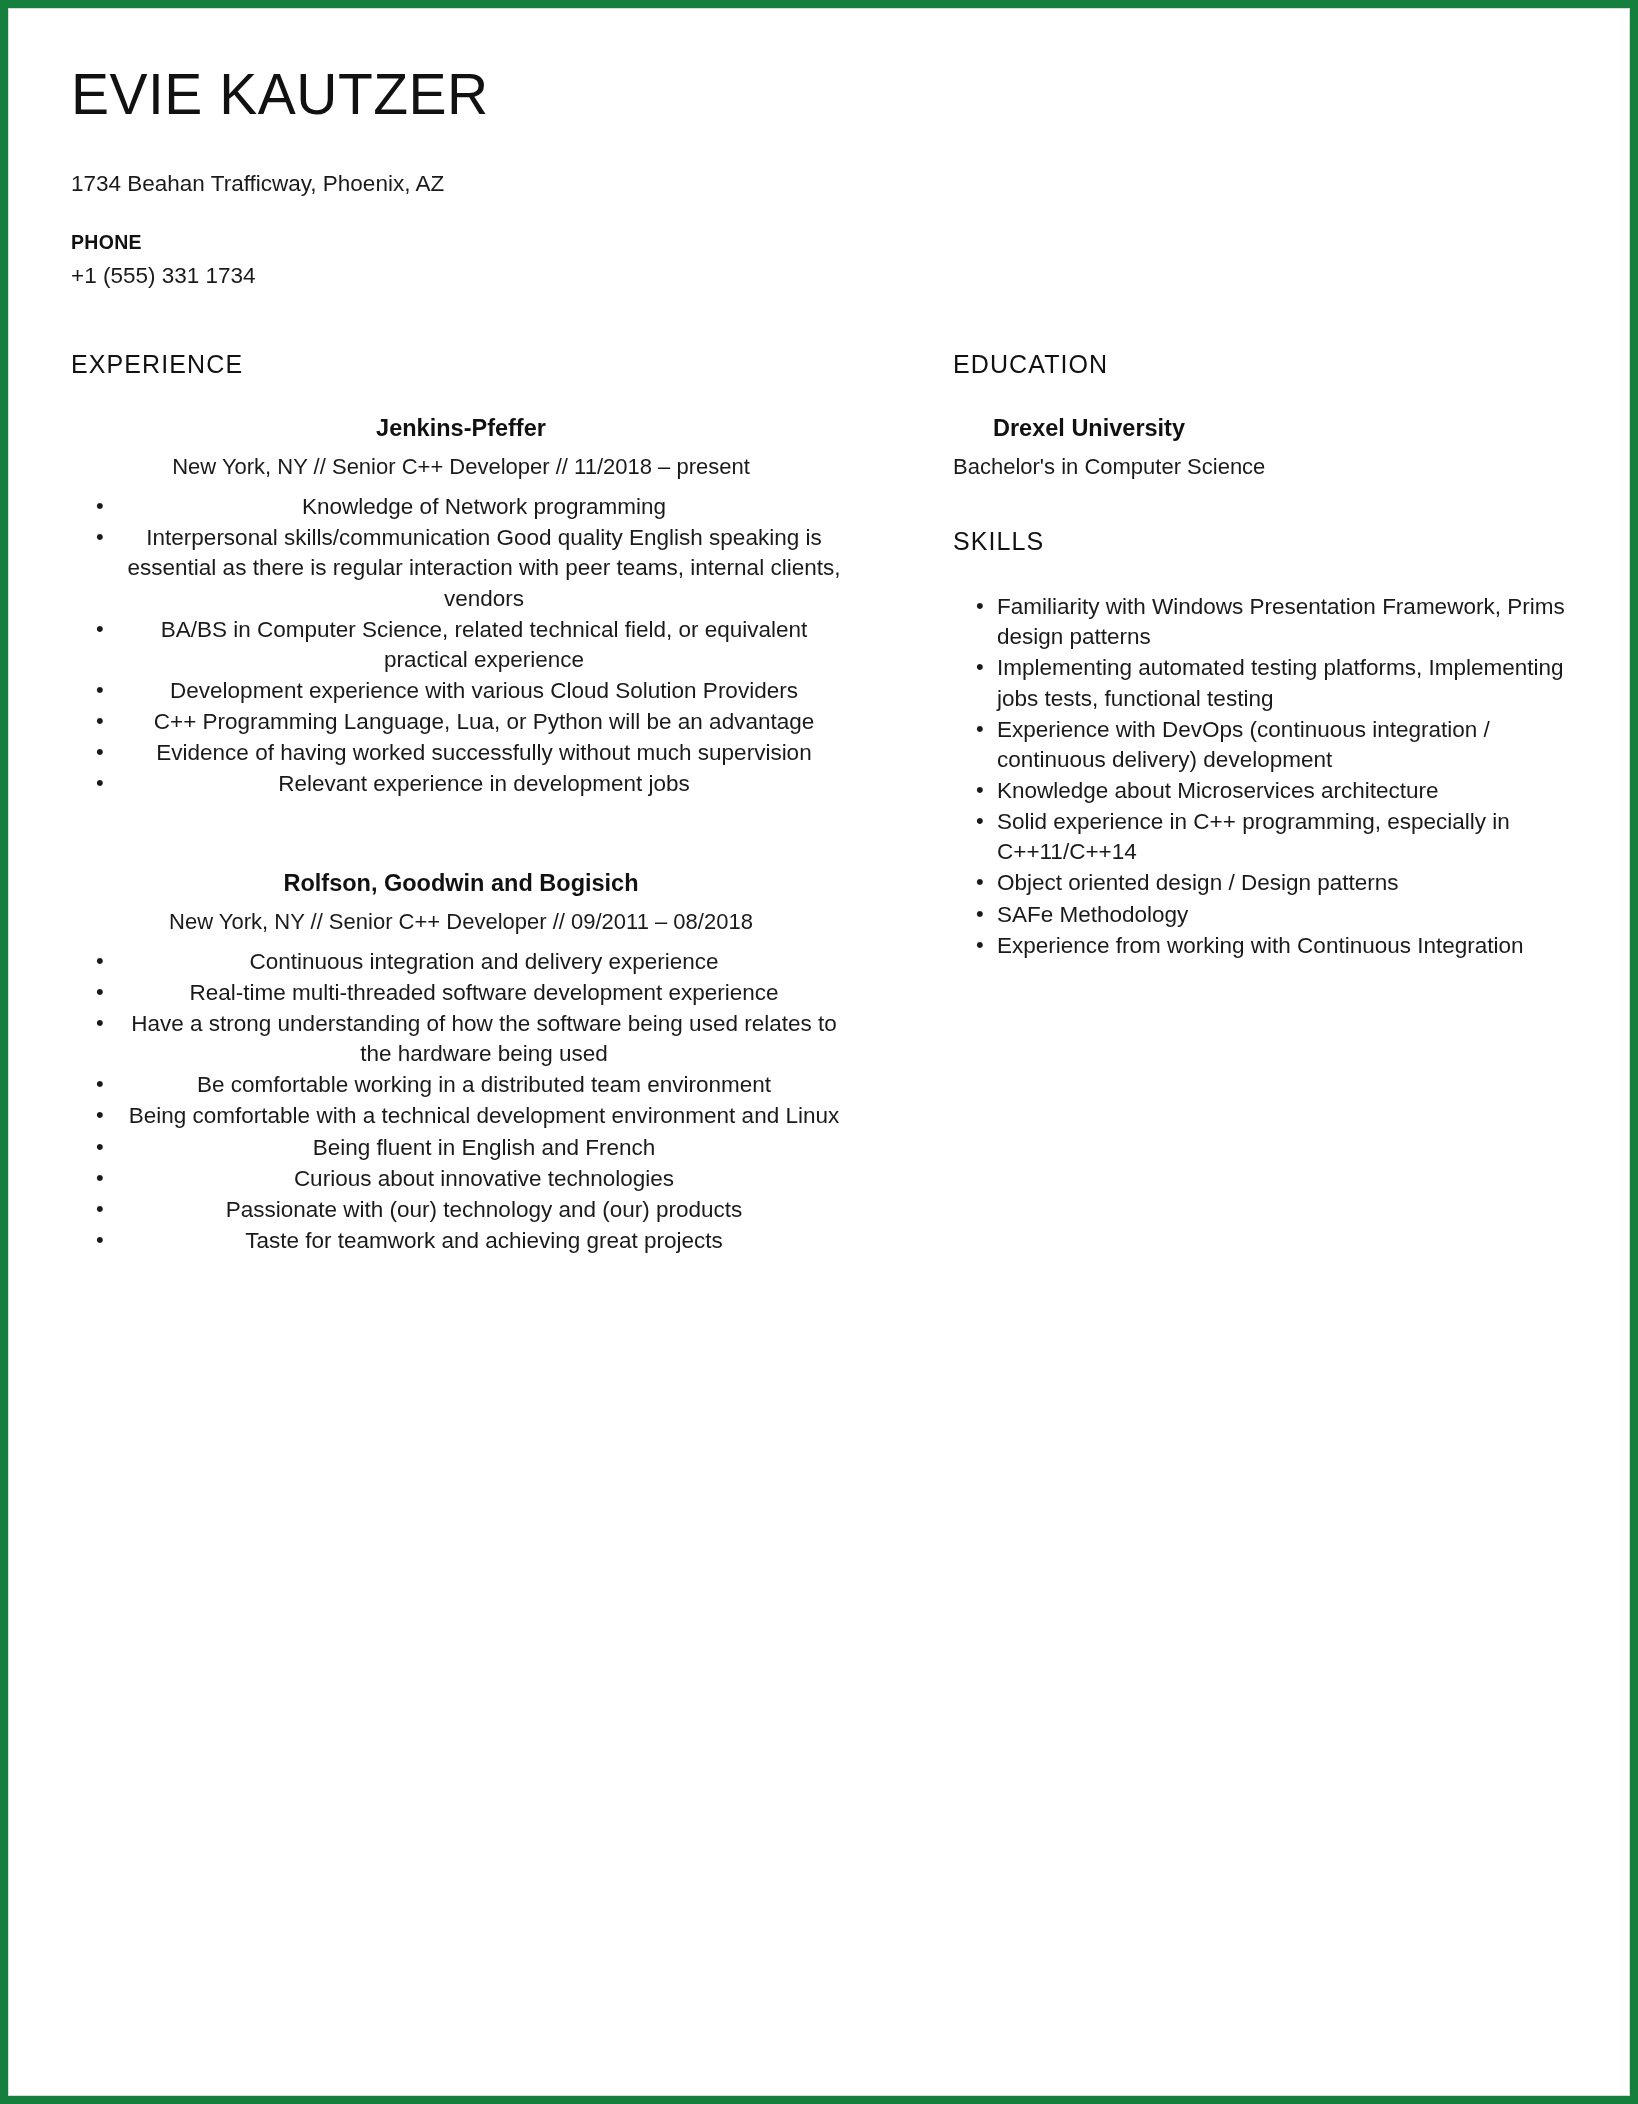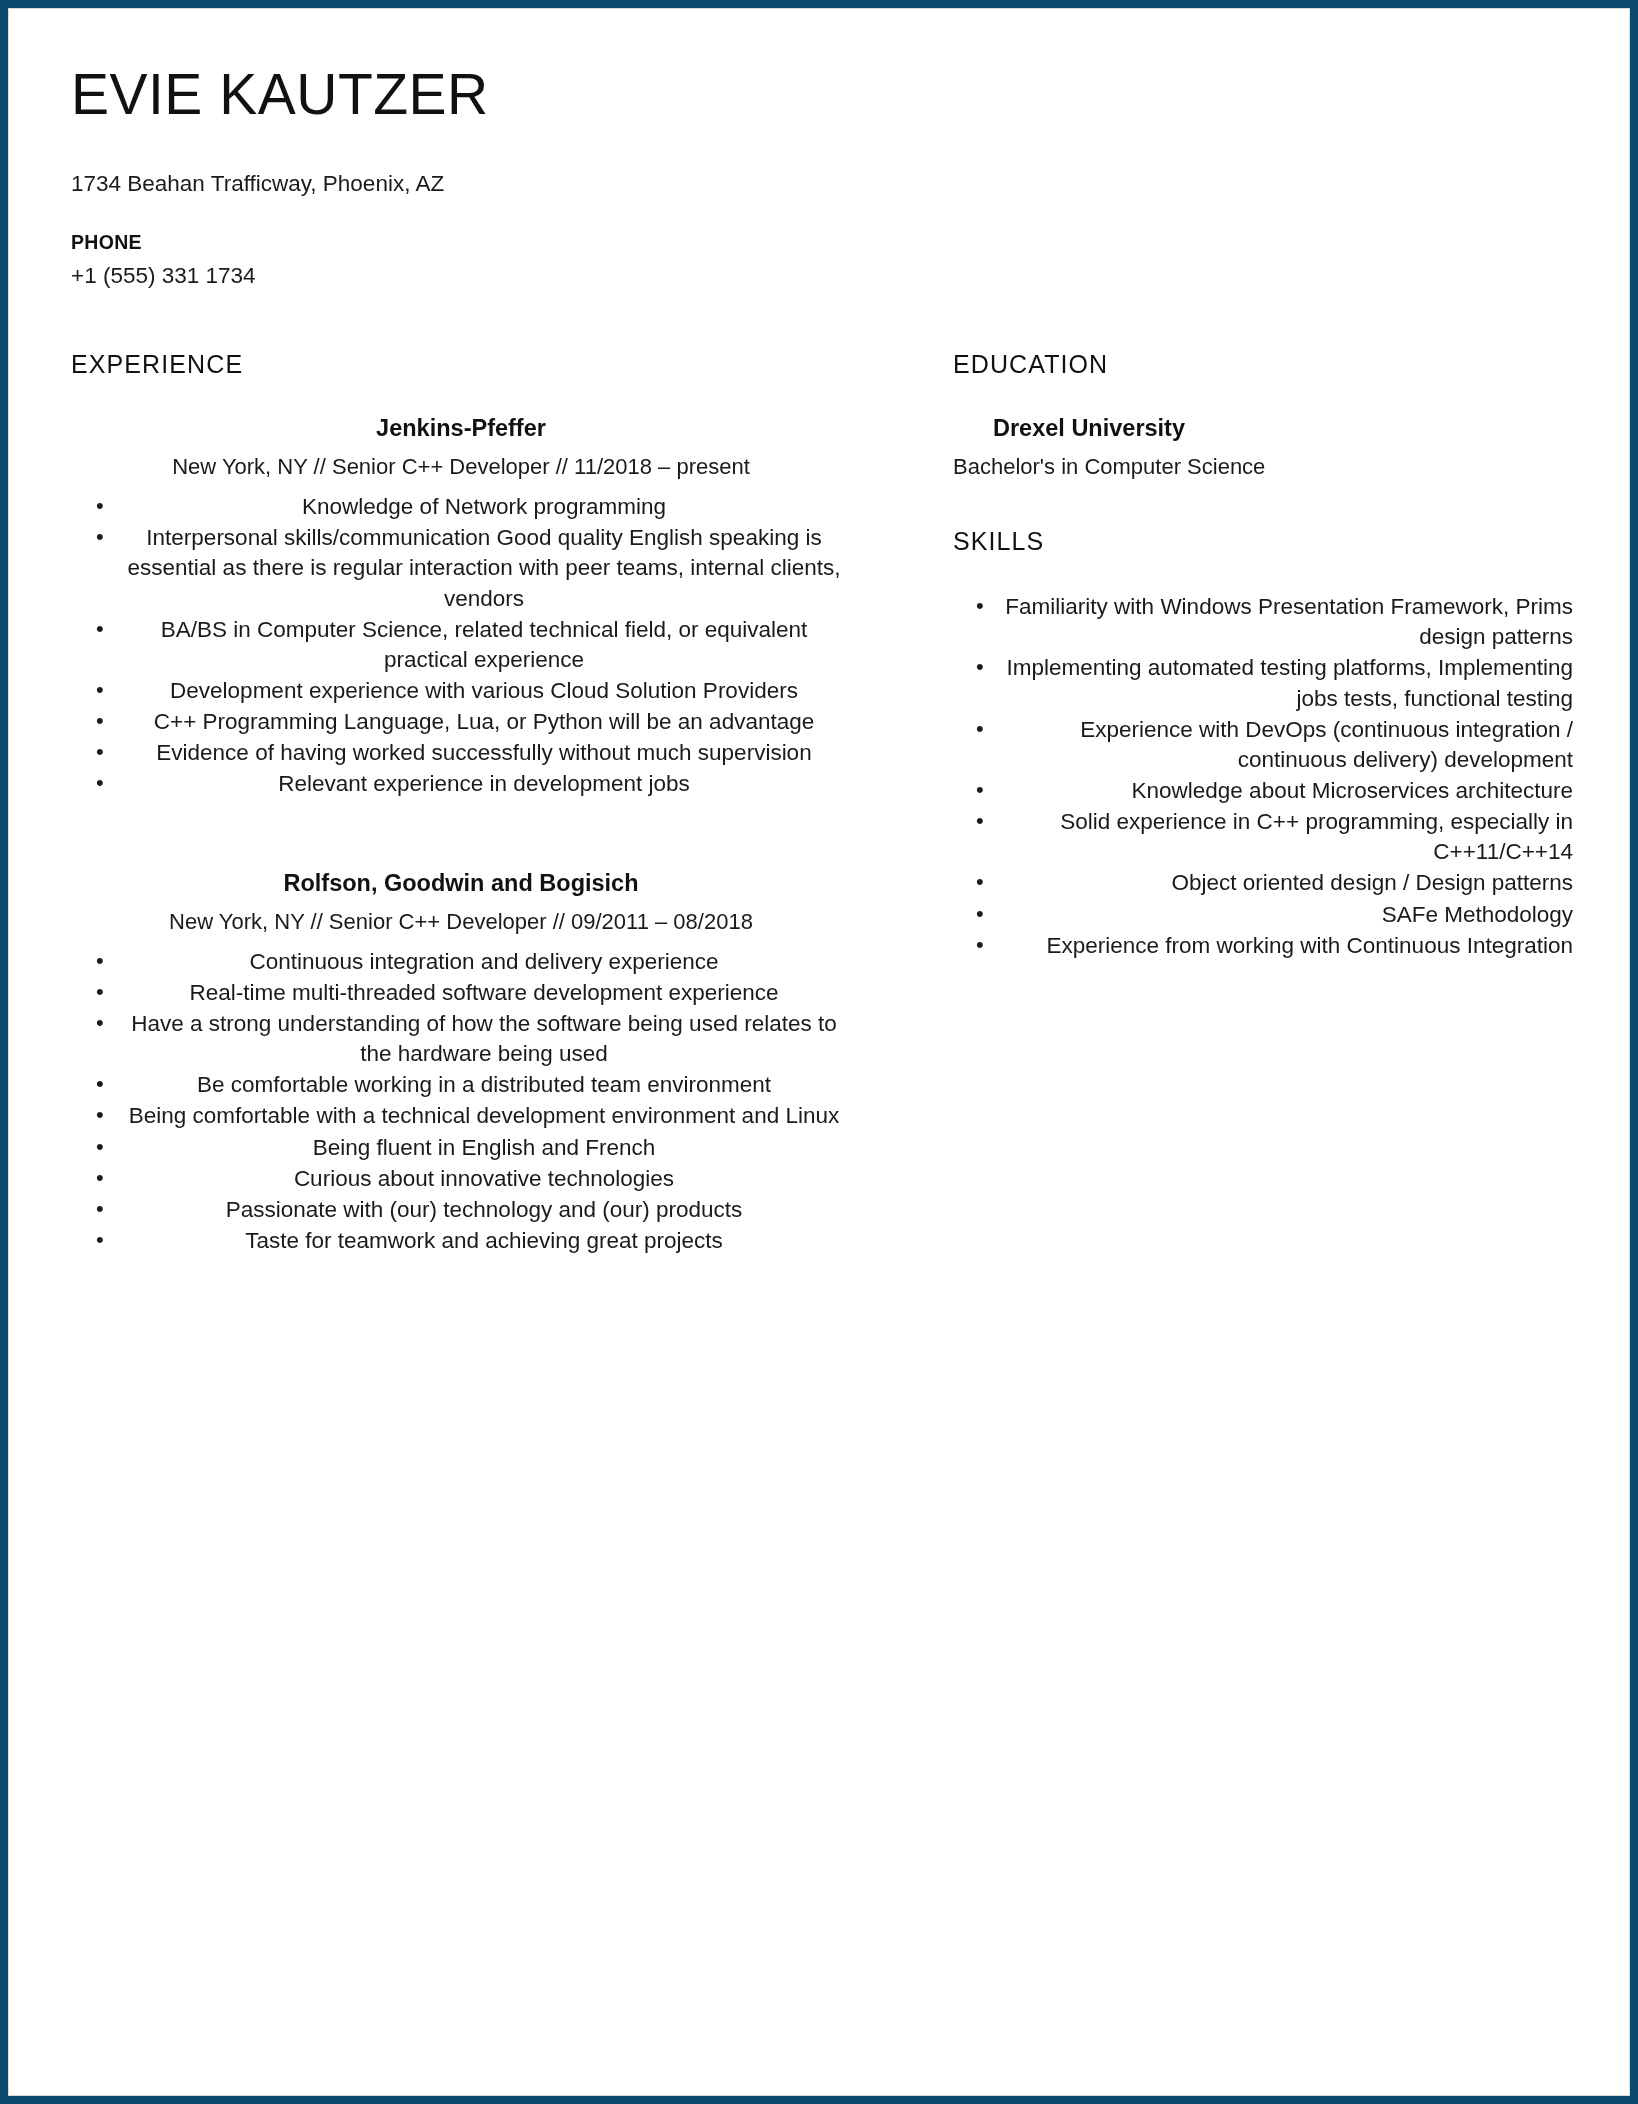--- a/index.html
+++ b/index.html
@@ -8,21 +8,21 @@
     background: #ffffff;
   }
   body {
     font-family: "Liberation Sans", sans-serif;
     color: #1a1a1a;
   }
   .page {
     position: relative;
     width: 1638px;
     height: 2104px;
-    background: #0c4a6e;
+    background: #15803d;
     box-sizing: border-box;
     overflow: hidden;
   }
   .sheet {
     position: absolute;
     left: 8px;
     top: 8px;
     width: 1622px;
     height: 2088px;
     background: #ffffff;
@@ -146,21 +146,20 @@
     font-size: 22px;
     color: #1a1a1a;
     line-height: 1.35;
   }
   .skills-title {
     margin-top: 0;
     margin-bottom: 36px;
   }
   .skills-list li {
     padding-left: 44px;
-    text-align: right;
   }
   .skills-list li::before {
     left: 23px;
   }
   .spacer-job {
     height: 28px;
   }
 </style>
 </head>
 <body>

